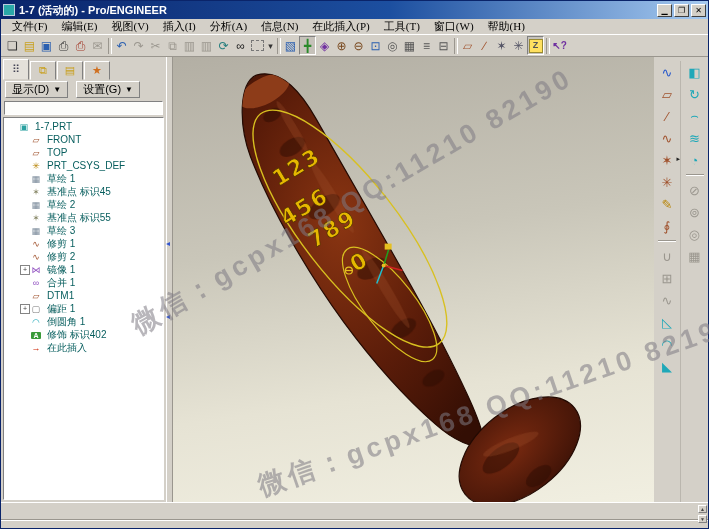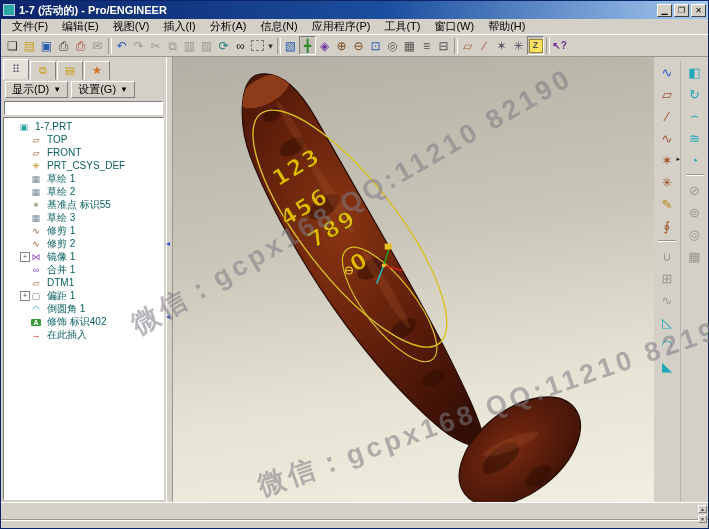--- a/index.html
+++ b/index.html
@@ -14,21 +14,21 @@
   .app-icon { width:12px; height:12px; background:#2aa8a8; border:1px solid #bcd;
     margin-right:4px; flex:0 0 auto; }
   .title-text { color:#fff; font-size:11px; font-weight:bold; white-space:nowrap; flex:1 1 auto; }
   .tb-btn { width:15px; height:13px; background:#d4d0c8; border:1px solid;
     border-color:#fff #404040 #404040 #fff; margin-left:2px; font-size:8px; line-height:11px;
     text-align:center; color:#000; flex:0 0 auto; }
 
   
   .menubar { height:15px; display:flex; align-items:center; font-size:11px;
     background:#d4d0c8; padding-left:4px; flex:0 0 auto; }
-  .menu-item { padding:0 7px; white-space:nowrap; color:#000; }
+  .menu-item { padding:0 7px; white-space:nowrap; color:#000;font-family:Liberation Serif, serif; }
 
   
   .toolbar { height:23px; display:flex; align-items:center; background:#d4d0c8;
     border-top:1px solid #fff; border-bottom:1px solid #9a968e; padding-left:3px; flex:0 0 auto; }
   .tbtn { width:17px; height:19px; display:inline-flex; align-items:center; justify-content:center;
     font-size:12px; color:#333; position:relative; }
   .tbtn[data-state="disabled"] { color:#9a968e; }
   .tbtn[data-state="active"] { border:1px solid; border-color:#808080 #fff #fff #808080; background:#c6c2ba; }
   .tbtn[data-name="separator"] { width:7px; }
   .tbtn[data-name="separator"]::before { content:""; width:2px; height:16px;
@@ -76,21 +76,21 @@
   .navigator { width:165px; flex:0 0 auto; background:#d4d0c8; padding:2px; display:flex; flex-direction:column; }
   .nav-tabs { height:21px; display:flex; align-items:flex-end; }
   .nav-tab { width:26px; height:19px; border:1px solid; border-color:#fff #808080 #d4d0c8 #fff;
     background:#d4d0c8; display:flex; align-items:center; justify-content:center; font-size:11px;
     margin-right:1px; }
   .nav-tab[data-state="active"] { background:#e4e1da; height:21px; }
   .nav-tab[data-name="model-tree-tab-icon"]::before { content:"⠿"; color:#445; }
   .nav-tab[data-name="layers-tab-icon"]::before { content:"⧉"; color:#c8a020; }
   .nav-tab[data-name="folder-browser-tab-icon"]::before { content:"▤"; color:#c8a020; }
   .nav-tab[data-name="favorites-tab-icon"]::before { content:"★"; color:#d07020; }
-  .nav-buttons { height:20px; display:flex; align-items:center; gap:3px; padding:1px 0 2px 2px; }
+  .nav-buttons { height:20px; display:flex; align-items:center; gap:8px; padding:1px 0 2px 2px; }
   .nav-btn { height:17px; padding:0 6px; font-size:11px; background:#d4d0c8; border:1px solid;
     border-color:#fff #808080 #808080 #fff; display:flex; align-items:center; gap:4px; white-space:nowrap; }
   .nav-btn .chev { font-size:8px; }
   .tree-filter { height:14px; border:1px solid; border-color:#808080 #fff #fff #808080;
     background:#fdfdfb; margin:1px 1px 2px 1px; }
   .tree { flex:1 1 auto; background:#fff; border:1px solid; border-color:#808080 #fff #fff #808080;
     overflow:hidden; font-size:10px; color:#075e5e; padding:2px 0 0 2px; }
   .trow { height:13px; display:flex; align-items:center; white-space:nowrap; margin-left:14px; }
   .trow[data-indent="0"] { margin-left:2px; }
   .texp { width:10px; flex:0 0 auto; font-size:7px; color:#444; text-align:center; }
@@ -199,21 +199,21 @@
       <span class="menu-item" data-name="menu-item">编辑(E)</span>
 
       <span class="menu-item" data-name="menu-item">视图(V)</span>
 
       <span class="menu-item" data-name="menu-item">插入(I)</span>
 
       <span class="menu-item" data-name="menu-item">分析(A)</span>
 
       <span class="menu-item" data-name="menu-item">信息(N)</span>
 
-      <span class="menu-item" data-name="menu-item">应用程序(P)</span>
+      <span class="menu-item" data-name="menu-item">在此插入(P)</span>
 
       <span class="menu-item" data-name="menu-item">工具(T)</span>
 
       <span class="menu-item" data-name="menu-item">窗口(W)</span>
 
       <span class="menu-item" data-name="menu-item">帮助(H)</span>
     </div>
 
   <div class="toolbar" data-name="main-toolbar">
 
@@ -319,41 +319,46 @@
           <div class="trow" data-name="tree-item" data-indent="0">
             <span class="texp" data-name="expand-toggle"></span>
             <span class="ticon" data-name="part-icon"></span>
             <span class="tlabel" data-name="tree-item-label">1-7.PRT</span>
           </div>
 
 
           <div class="trow" data-name="tree-item" data-indent="1">
             <span class="texp" data-name="expand-toggle"></span>
             <span class="ticon" data-name="datum-plane-icon"></span>
+            <span class="tlabel" data-name="tree-item-label">FRONT</span>
+          </div>
+
+          <div class="trow" data-name="tree-item" data-indent="1">
+            <span class="texp" data-name="expand-toggle"></span>
+            <span class="ticon" data-name="datum-plane-icon"></span>
             <span class="tlabel" data-name="tree-item-label">TOP</span>
-          </div>
-
-          <div class="trow" data-name="tree-item" data-indent="1">
-            <span class="texp" data-name="expand-toggle"></span>
-            <span class="ticon" data-name="datum-plane-icon"></span>
-            <span class="tlabel" data-name="tree-item-label">FRONT</span>
           </div>
 
           <div class="trow" data-name="tree-item" data-indent="1">
             <span class="texp" data-name="expand-toggle"></span>
             <span class="ticon" data-name="csys-icon"></span>
             <span class="tlabel" data-name="tree-item-label">PRT_CSYS_DEF</span>
           </div>
 
           <div class="trow" data-name="tree-item" data-indent="1">
             <span class="texp" data-name="expand-toggle"></span>
             <span class="ticon" data-name="sketch-icon"></span>
             <span class="tlabel" data-name="tree-item-label">草绘 1</span>
           </div>
 
+          <div class="trow" data-name="tree-item" data-indent="1">
+            <span class="texp" data-name="expand-toggle"></span>
+            <span class="ticon" data-name="datum-point-icon"></span>
+            <span class="tlabel" data-name="tree-item-label">基准点 标识45</span>
+          </div>
 
           <div class="trow" data-name="tree-item" data-indent="1">
             <span class="texp" data-name="expand-toggle"></span>
             <span class="ticon" data-name="sketch-icon"></span>
             <span class="tlabel" data-name="tree-item-label">草绘 2</span>
           </div>
 
           <div class="trow" data-name="tree-item" data-indent="1">
             <span class="texp" data-name="expand-toggle"></span>
             <span class="ticon" data-name="datum-point-icon"></span>

